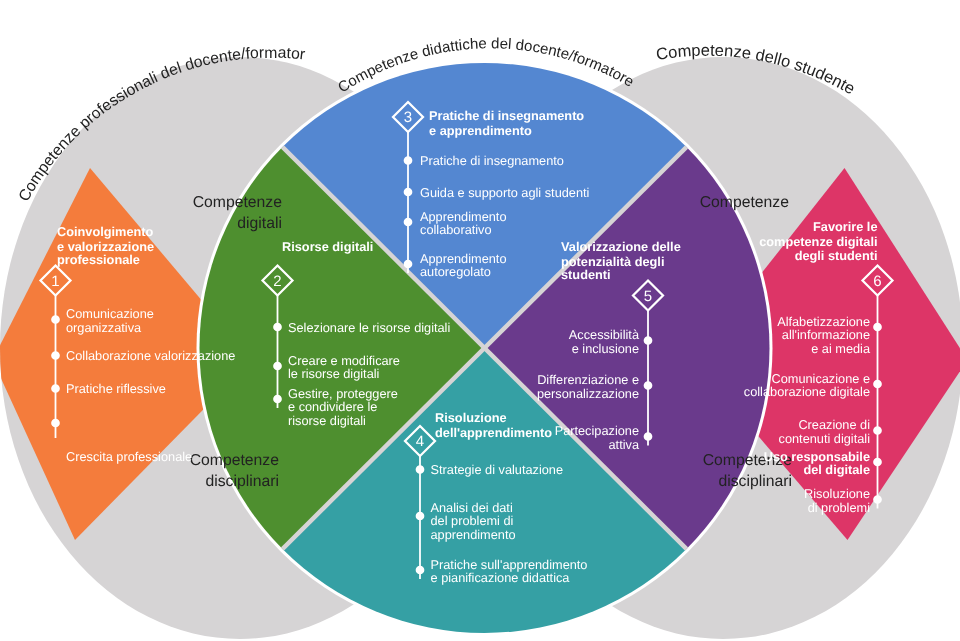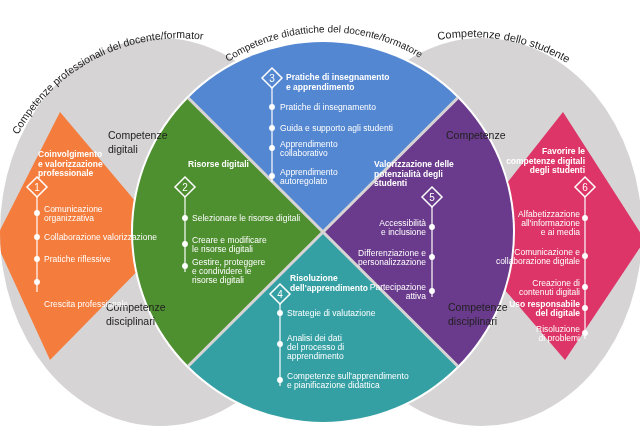--- a/index.html
+++ b/index.html
@@ -2,21 +2,21 @@
 <html><head>
 <meta charset="utf-8">
 <style>
   html, body { margin: 0; padding: 0; background: #ffffff; }
   body { width: 640px; height: 427px; overflow: hidden; position: relative;
          font-family: "Liberation Sans", "DejaVu Sans", sans-serif; }
   #diagram { position: absolute; left: 0; top: 0; width: 640px; height: 427px; }
   .lbl { position: absolute; font-size: 8.5px; line-height: 9px; color: #ffffff; white-space: nowrap; }
   .lbl.r { text-align: right; }
   .ttl { position: absolute; font-size: 8.5px; line-height: 9.5px; color: #ffffff; font-weight: bold; }
-  .gray-lbl { position: absolute; font-size: 10.5px; line-height: 14px; color: #222222; text-align: left; }
+  .gray-lbl { position: absolute; font-size: 10.5px; line-height: 14px; color: #222222; text-align: right; }
 </style>
 </head>
 <body>
 
 <svg id="diagram" viewBox="0 0 640 427" xmlns="http://www.w3.org/2000/svg">
   <defs>
     <clipPath id="clip-center">
         <circle cx="323" cy="232" r="190"></circle>
       </clipPath>
     <clipPath id="clip-left">
@@ -181,25 +181,25 @@
 <div id="area-4">
     <div class="ttl" style="top: 274px; left: 290px;">
       <div>Risoluzione</div>
       <div>dell'apprendimento</div>
     </div>
     <div class="lbl" style="top: 309px; left: 287px;">
       <div>Strategie di valutazione</div>
     </div>
     <div class="lbl" style="top: 334px; left: 287px;">
       <div>Analisi dei dati</div>
-      <div>del processo di</div>
+      <div>del problemi di</div>
       <div>apprendimento</div>
     </div>
     <div class="lbl" style="top: 372px; left: 287px;">
-      <div>Competenze sull'apprendimento</div>
+      <div>Pratiche sull'apprendimento</div>
       <div>e pianificazione didattica</div>
     </div>
   </div>
 <div id="area-5">
     <div class="ttl" style="top: 160px; left: 374px;">
       <div>Valorizzazione delle</div>
       <div>potenzialità degli</div>
       <div>studenti</div>
     </div>
     <div class="lbl r" style="top: 219px; right: 214px;">

